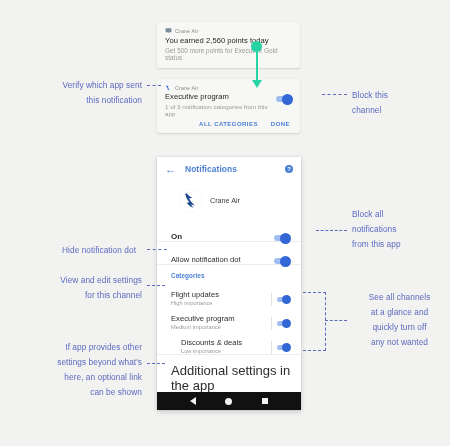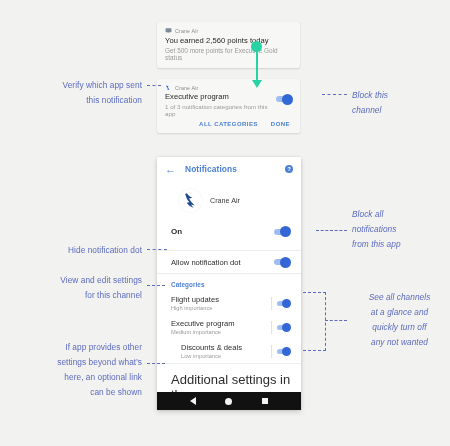--- a/index.html
+++ b/index.html
@@ -21,21 +21,21 @@
 
   
   .anno {
     position: absolute;
     color: #5c6bc0;
     font-size: 8.3px;
     line-height: 15px;
     letter-spacing: 0.05px;
     white-space: pre-line;
   }
-  .anno.right { text-align: left; font-style: italic; }
+  .anno.right { text-align: left; }
   .anno.left  { text-align: right; }
 
   
   .leader {
     position: absolute;
     border-top: 1px dashed #5c6bc0;
     height: 0;
   }
   .bracket {
     position: absolute;
@@ -191,21 +191,21 @@
     justify-content: center;
     box-shadow: 0 0 0 0.5px #f0f0f0;
     flex: none;
   }
   .ph-appname {
     font-size: 7.2px;
     color: #3b3b3b;
   }
   .ph-row {
     display: flex;
-    align-items: center;
+    align-items: flex-end;
     justify-content: space-between;
     padding: 0 11px 0 14px;
     min-height: 21px;
     border-top: 0.5px solid #ededed;
   }
   .ph-row.noline { border-top: none; }
   .ph-row-text { display: flex; flex-direction: column; }
   .ph-row-main {
     font-size: 7.6px;
     color: #2c2c2c;
@@ -332,21 +332,21 @@
 
     <div class="ph-row noline" style="min-height:19px;">
       <div class="ph-row-text">
         <span class="ph-row-main bold">On</span>
       </div>
       <div class="ph-toggle-cell">
         <div class="tog"></div>
       </div>
     </div>
 
-    <div class="ph-row" style="min-height:22px;margin-top:9px;">
+    <div class="ph-row" style="min-height:22px;">
       <div class="ph-row-text">
         <span class="ph-row-main">Allow notification dot</span>
       </div>
       <div class="ph-toggle-cell">
         <div class="tog"></div>
       </div>
     </div>
 
     <div class="ph-sectionhead">Categories</div>
 
@@ -389,21 +389,21 @@
       <span class="nav-back"></span>
       <span class="nav-home"></span>
       <span class="nav-recent"></span>
     </div>
   </div>
 
   <div class="anno left" style="left:30px; top:78px; width:112px;">Verify which app sent
 this notification</div>
   <div class="leader" style="left:147px; top:85px; width:14px;"></div>
 
-  <div class="anno left" style="left:30px; top:243px; width:112px;">Hide notification dot</div>
+  <div class="anno left" style="left:24px; top:243px; width:112px;">Hide notification dot</div>
   <div class="leader" style="left:147px; top:249px; width:20px;"></div>
 
   <div class="anno left" style="left:25px; top:273px; width:117px;">View and edit settings
 for this channel</div>
   <div class="leader" style="left:147px; top:285px; width:18px;"></div>
 
   <div class="anno left" style="left:22px; top:340px; width:120px;">If app provides other
 settings beyond what's
 here, an optional link
 can be shown</div>

